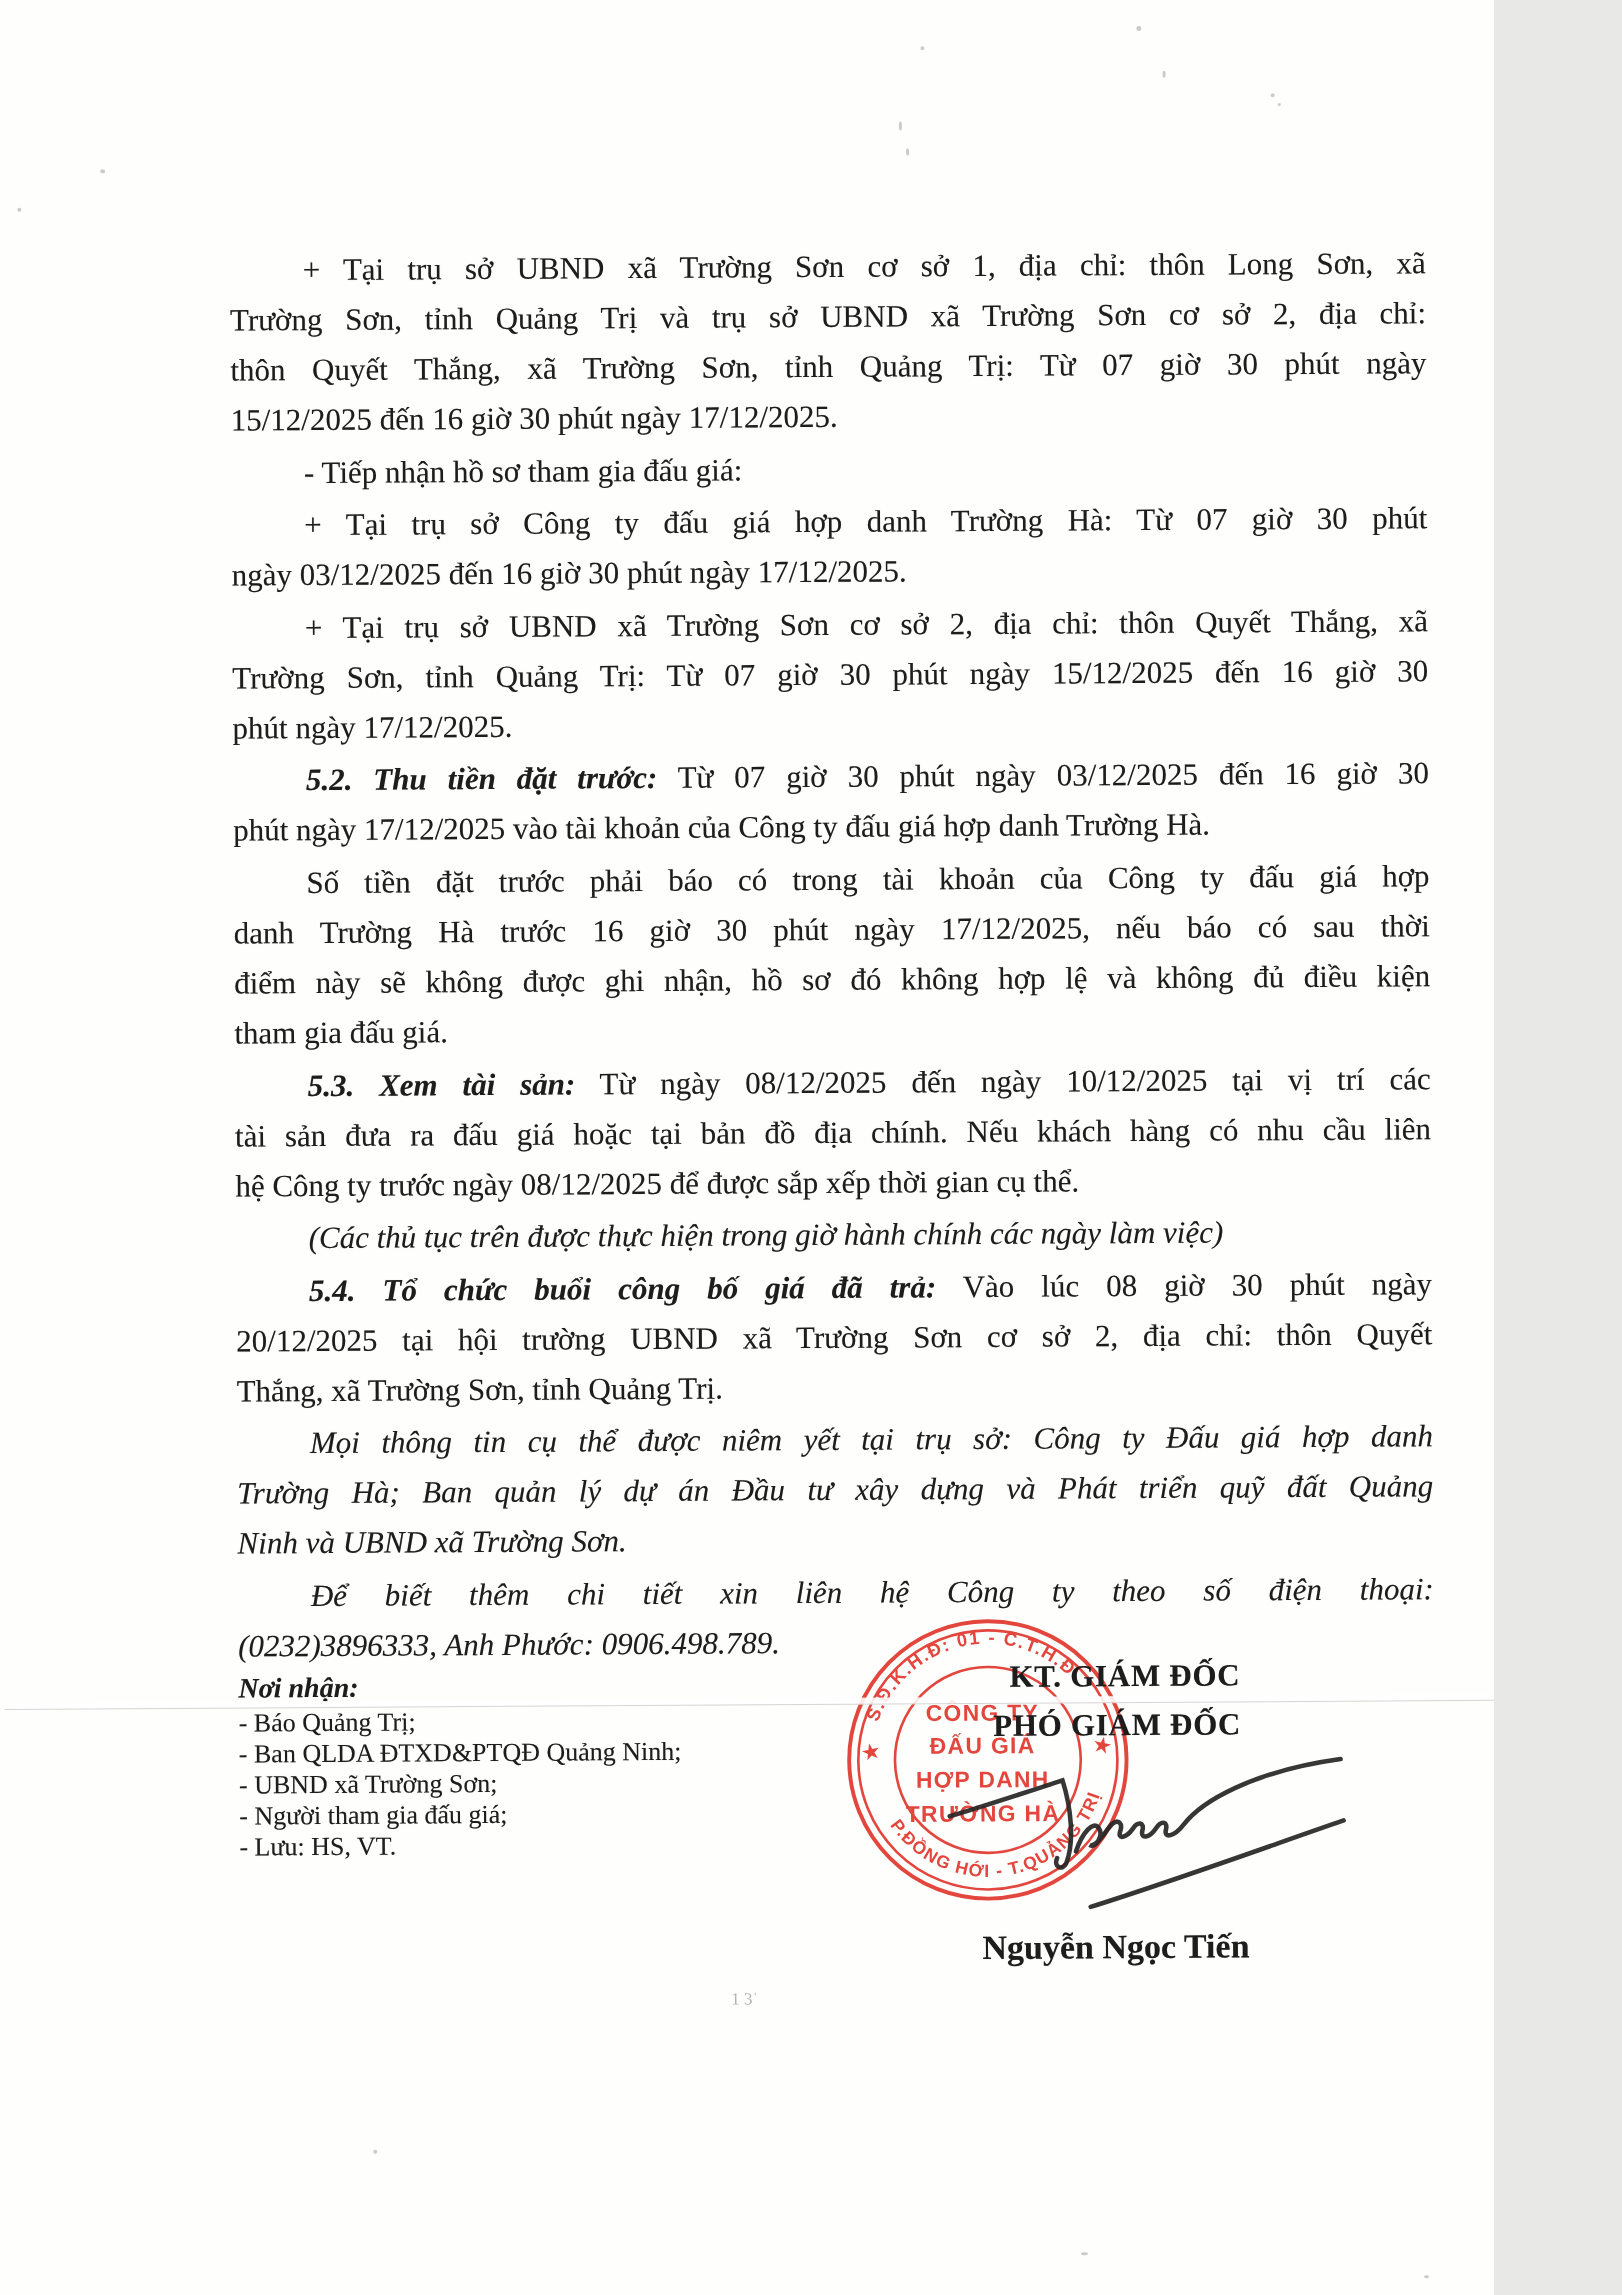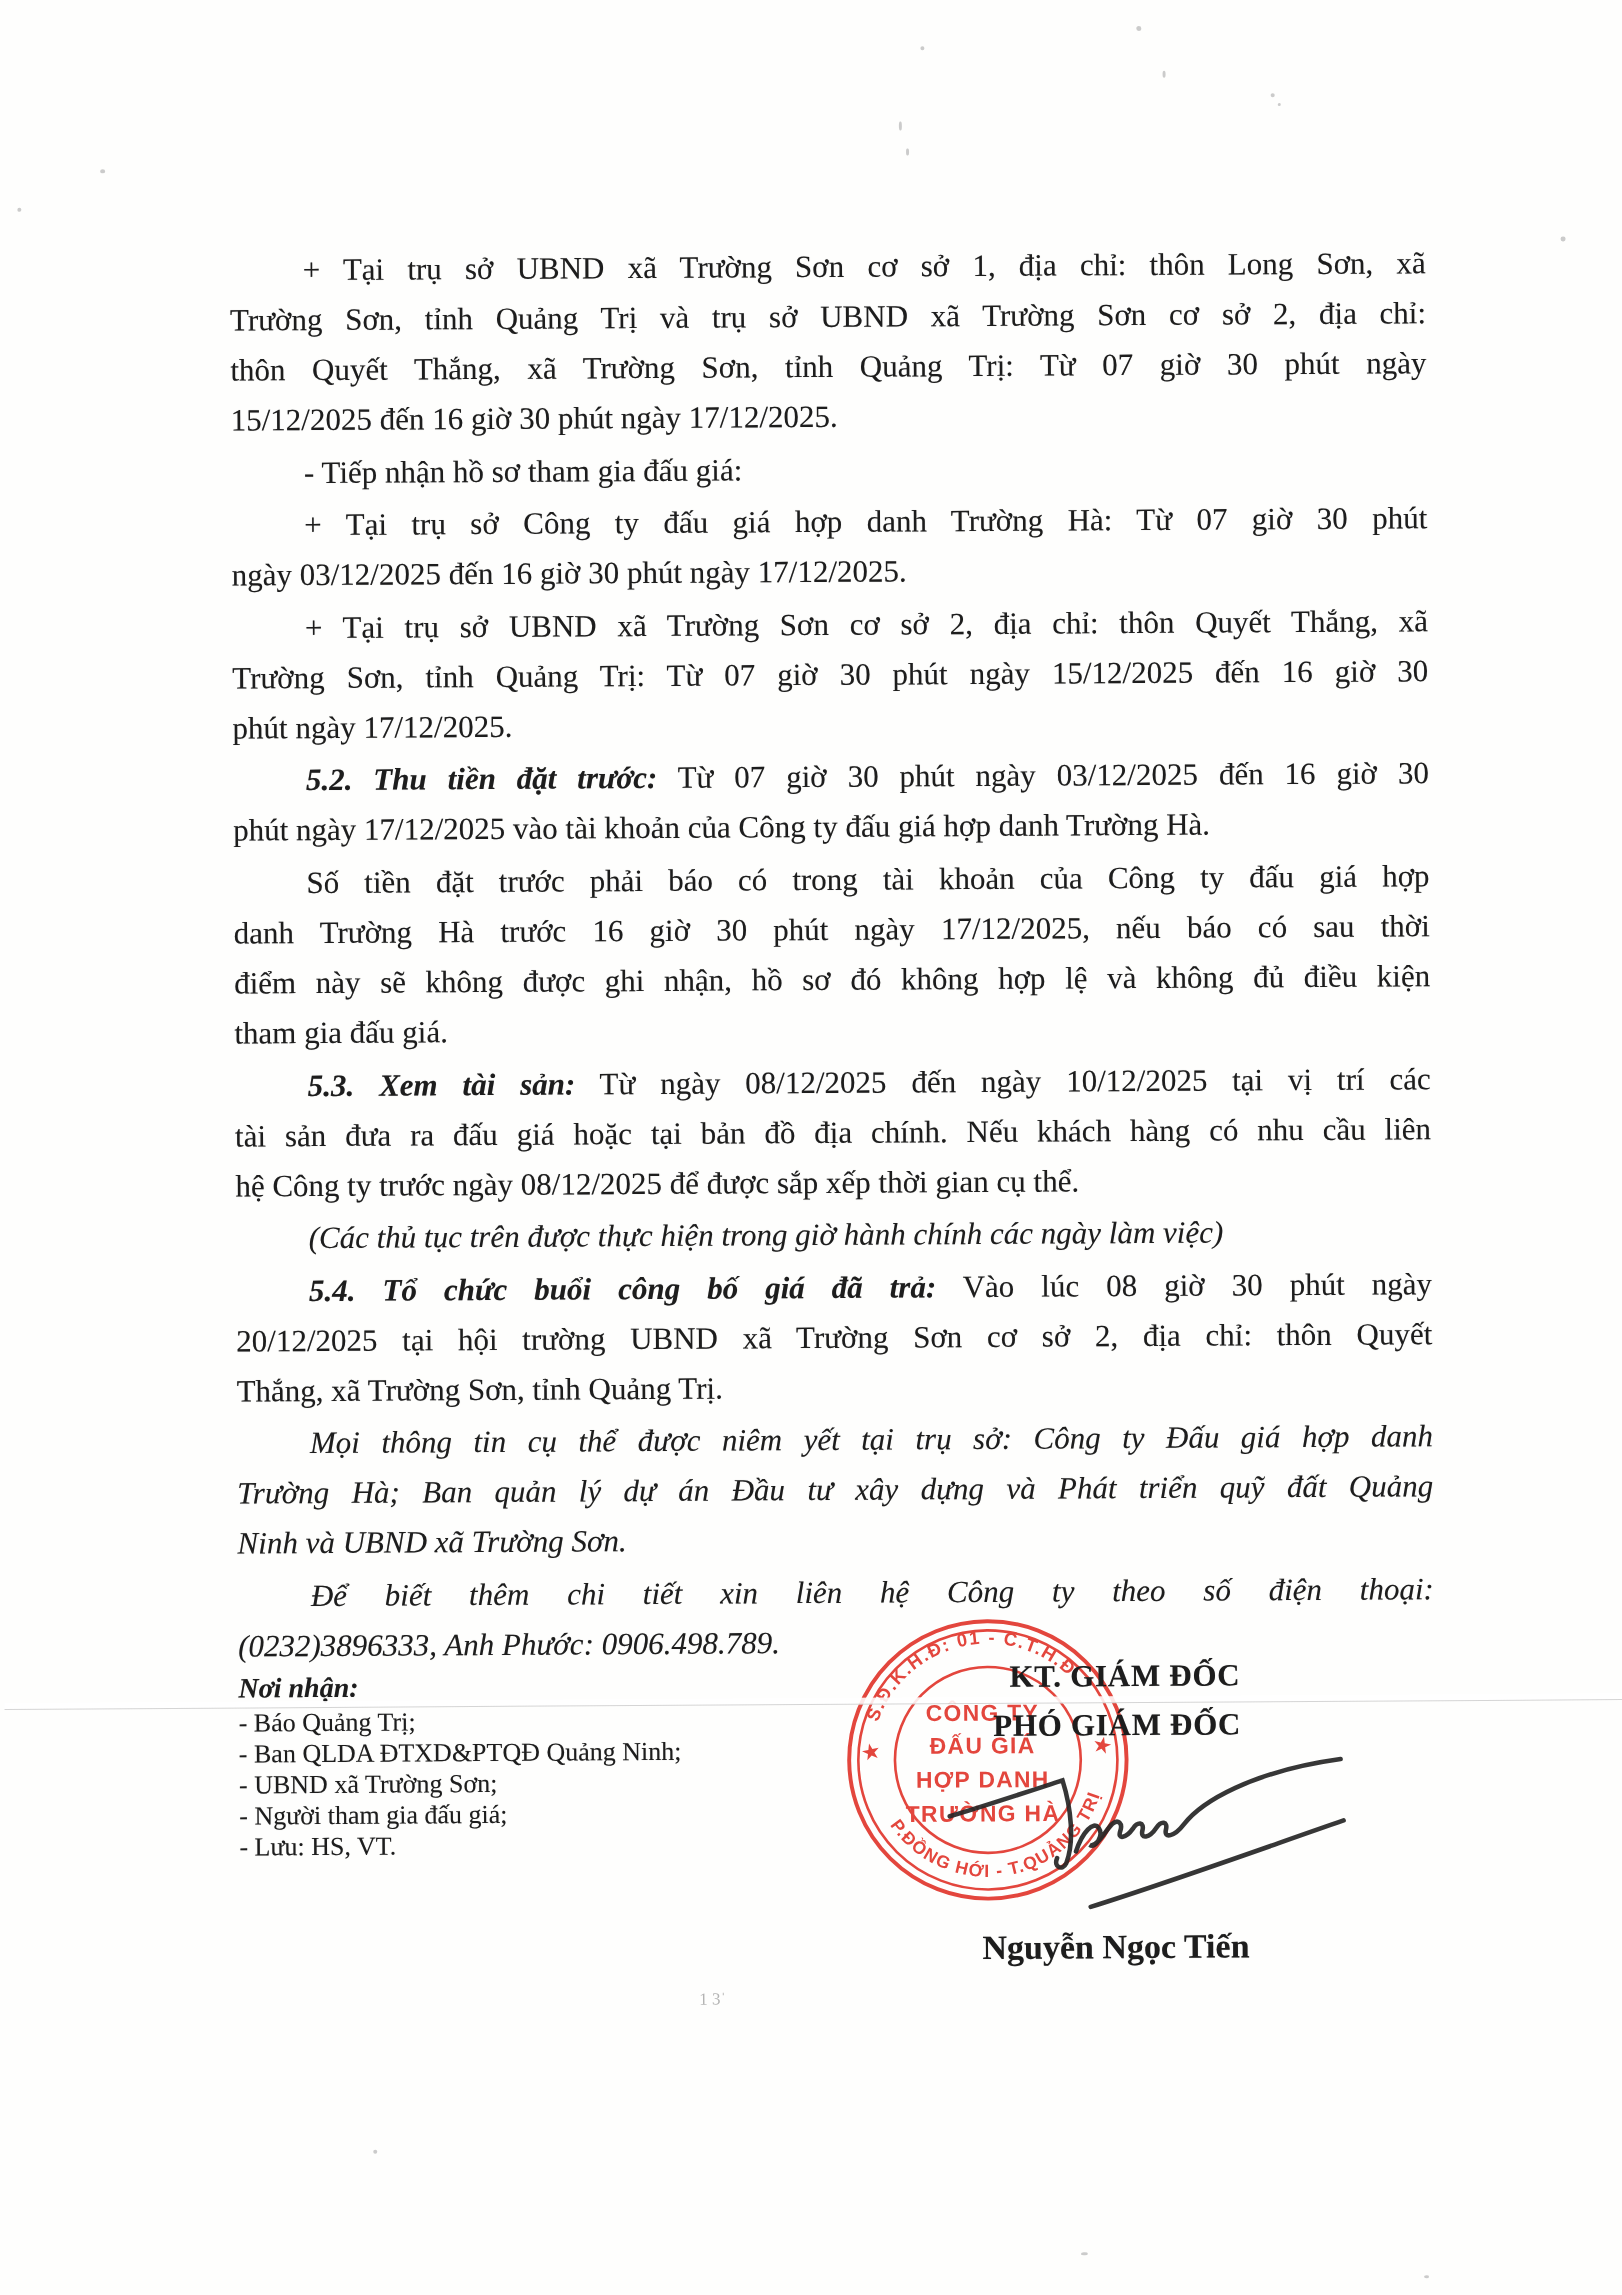--- a/index.html
+++ b/index.html
@@ -1,16 +1,16 @@
 <!DOCTYPE html>
 <html style="font-size:10.5px"><head>
 <meta charset="utf-8">
 <style>
   html,body{margin:0;padding:0;background:#e8e8e6;}
-  .page{position:relative;width:1622px;height:2295px;background:#fefefdff;overflow:hidden;
+  .page{position:relative;width:1494px;height:2295px;background:#fefefdff;overflow:hidden;
         font-family:"Liberation Serif","DejaVu Serif",serif;color:#1d1d1d;}
   .tilt{position:absolute;left:0;top:0;width:1622px;height:2295px;transform:rotate(-0.35deg);transform-origin:50% 42%;}
   .body-text{position:absolute;left:234px;top:242px;width:1196px;font-size:31px;line-height:50px;
              text-shadow:0 0 0.7px rgba(25,25,25,.38);z-index:2;}
   .para{margin:0 0 2.6px 0;}
   .line{height:50px;overflow:visible;}
   .j{text-align:justify;text-align-last:justify;}
   .last{text-align:left;text-align-last:left;}
   .fl{text-indent:73px;}
   .hd{font-weight:bold;font-style:italic;}
@@ -161,17 +161,17 @@
     <div class="speck" style="left:1276px;top:96px;width:3.9px;height:3.9px"></div>
     <div class="speck" style="left:1283px;top:106px;width:3.3px;height:3.3px"></div>
     <div class="speck" style="left:904px;top:122px;width:2.6px;height:9.2px"></div>
     <div class="speck" style="left:911px;top:149px;width:2.6px;height:6.5px"></div>
     <div class="speck" style="left:105px;top:165px;width:5.2px;height:3.9px"></div>
     <div class="speck" style="left:22px;top:203px;width:3.9px;height:3.9px"></div>
     <div class="speck" style="left:1565px;top:241px;width:4.6px;height:4.6px"></div>
     <div class="speck" style="left:366px;top:2147px;width:3.9px;height:3.9px"></div>
     <div class="speck" style="left:1073px;top:2254px;width:6.5px;height:3.3px"></div>
     <div class="speck" style="left:1416px;top:2279px;width:5.2px;height:3.3px"></div>
-    <div class="faint-mark" style="left:693px;top:1989px;">1 3ˈ</div>
+    <div class="faint-mark" style="left:725px;top:1989px;">1 3ˈ</div>
 
   </div>
 </div>
 
 
 </body></html>

